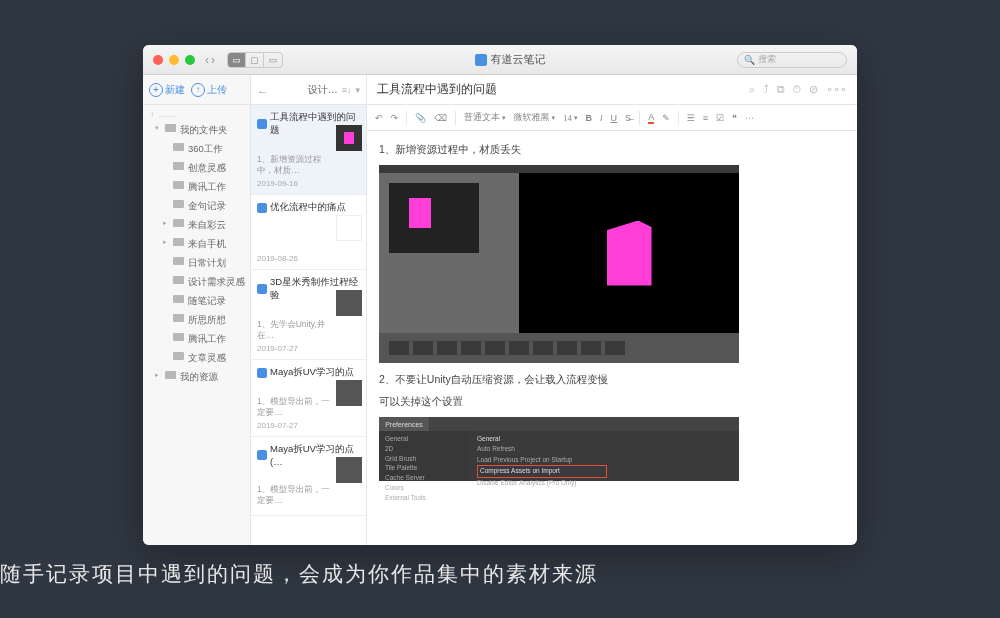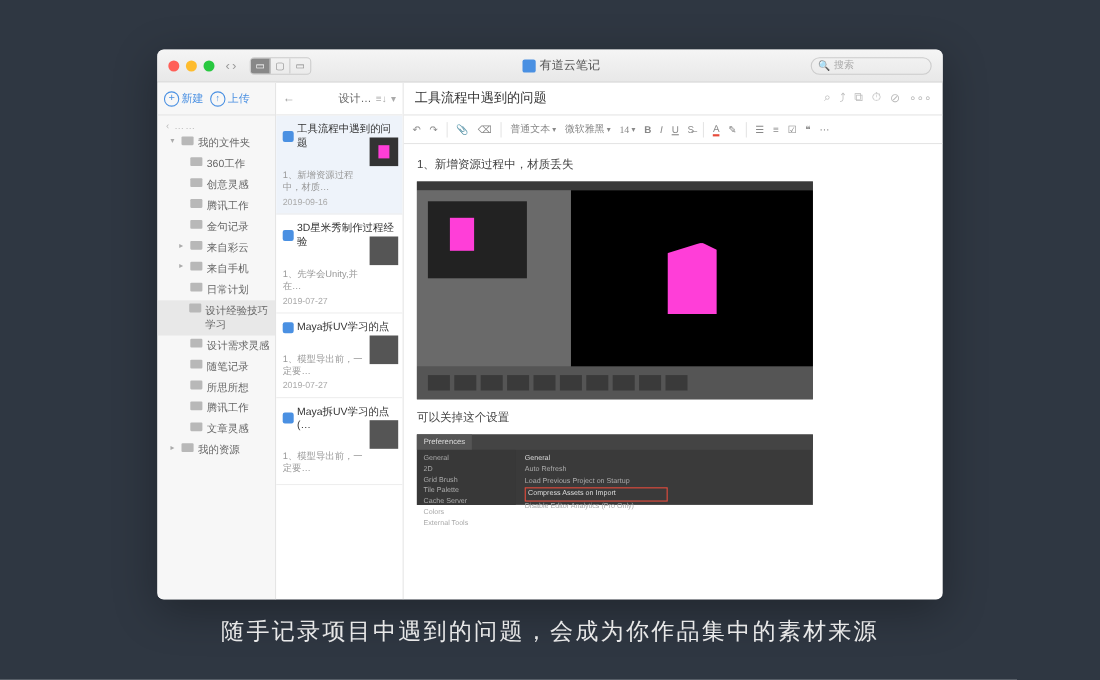--- a/index.html
+++ b/index.html
@@ -82,21 +82,21 @@
 .shot-bottom div { width: 20px; height: 14px; background: #3a3a3a; }
 .prefs { width: 360px; background: #3a3a3a; }
 .prefs-tab { height: 14px; background: #444; display: flex; }
 .prefs-tab div { width: 50px; height: 100%; background: #555; font-size: 7px; color: #ddd; display: flex; align-items: center; justify-content: center; }
 .prefs-body { display: flex; height: 50px; }
 .prefs-left { width: 90px; background: #383838; font-size: 6.5px; color: #aaa; padding: 3px 6px; line-height: 1.5; }
 .prefs-right { flex: 1; padding: 3px 8px; font-size: 6.5px; color: #aaa; line-height: 1.6; }
 .prefs-right .hl { border: 1px solid #e74c3c; padding: 0 2px; color: #ddd; display: inline-block; width: 130px; }
 
 
-.caption { position: absolute; left: 0; right: 0; top: 560px; text-align: center; color: #e8e8e8; font-size: 21px; letter-spacing: 2px; }
+.caption { position: absolute; left: 0; right: 0; top: 560px; text-align: left; color: #e8e8e8; font-size: 21px; letter-spacing: 2px; }
 </style>
 </head>
 <body>
 
 <div class="window">
 
   <div class="titlebar">
     <div class="traffic">
       <div class="dot d-r"></div>
       <div class="dot d-y"></div>
@@ -170,25 +170,20 @@
             <div class="tree-item lvl1">
               <span class="chev">▸</span>
               <span class="fld"></span>
               <span>来自手机</span>
             </div>
             <div class="tree-item lvl1">
               <span class="chev"></span>
               <span class="fld"></span>
               <span>日常计划</span>
             </div>
-            <div class="tree-item lvl1 sel">
-              <span class="chev"></span>
-              <span class="fld"></span>
-              <span>设计经验技巧学习</span>
-            </div>
             <div class="tree-item lvl1">
               <span class="chev"></span>
               <span class="fld"></span>
               <span>设计需求灵感</span>
             </div>
             <div class="tree-item lvl1">
               <span class="chev"></span>
               <span class="fld"></span>
               <span>随笔记录</span>
             </div>
@@ -227,20 +222,29 @@
           <div class="note sel">
             <div class="note-title">
               <span class="note-icon"></span>
               <span>工具流程中遇到的问题</span>
             </div>
             <div class="note-preview">1、新增资源过程中，材质…</div>
             <div class="note-meta">2019-09-16</div>
             <div class="note-thumb">
               <div class="pink"></div>
             </div>
+          </div>
+          <div class="note">
+            <div class="note-title">
+              <span class="note-icon"></span>
+              <span>优化流程中的痛点</span>
+            </div>
+            <div class="note-preview"></div>
+            <div class="note-meta">2019-08-26</div>
+            <div class="note-thumb doc"></div>
           </div>
           <div class="note">
             <div class="note-title">
               <span class="note-icon"></span>
               <span>3D星米秀制作过程经验</span>
             </div>
             <div class="note-preview">1、先学会Unity,并在…</div>
             <div class="note-meta">2019-07-27</div>
             <div class="note-thumb grey"></div>
           </div>
@@ -319,20 +323,21 @@
               <div></div>
               <div></div>
               <div></div>
               <div></div>
               <div></div>
               <div></div>
               <div></div>
               <div></div>
           </div>
         </div>
+        <p>2、不要让Unity自动压缩资源，会让载入流程变慢</p>
         <p>可以关掉这个设置</p>
         <div class="prefs">
           <div class="prefs-tab">
               <div>Preferences</div>
             </div>
           <div class="prefs-body">
             <div class="prefs-left" style="white-space:pre-line">General
 2D
 Grid Brush
 Tile Palette

